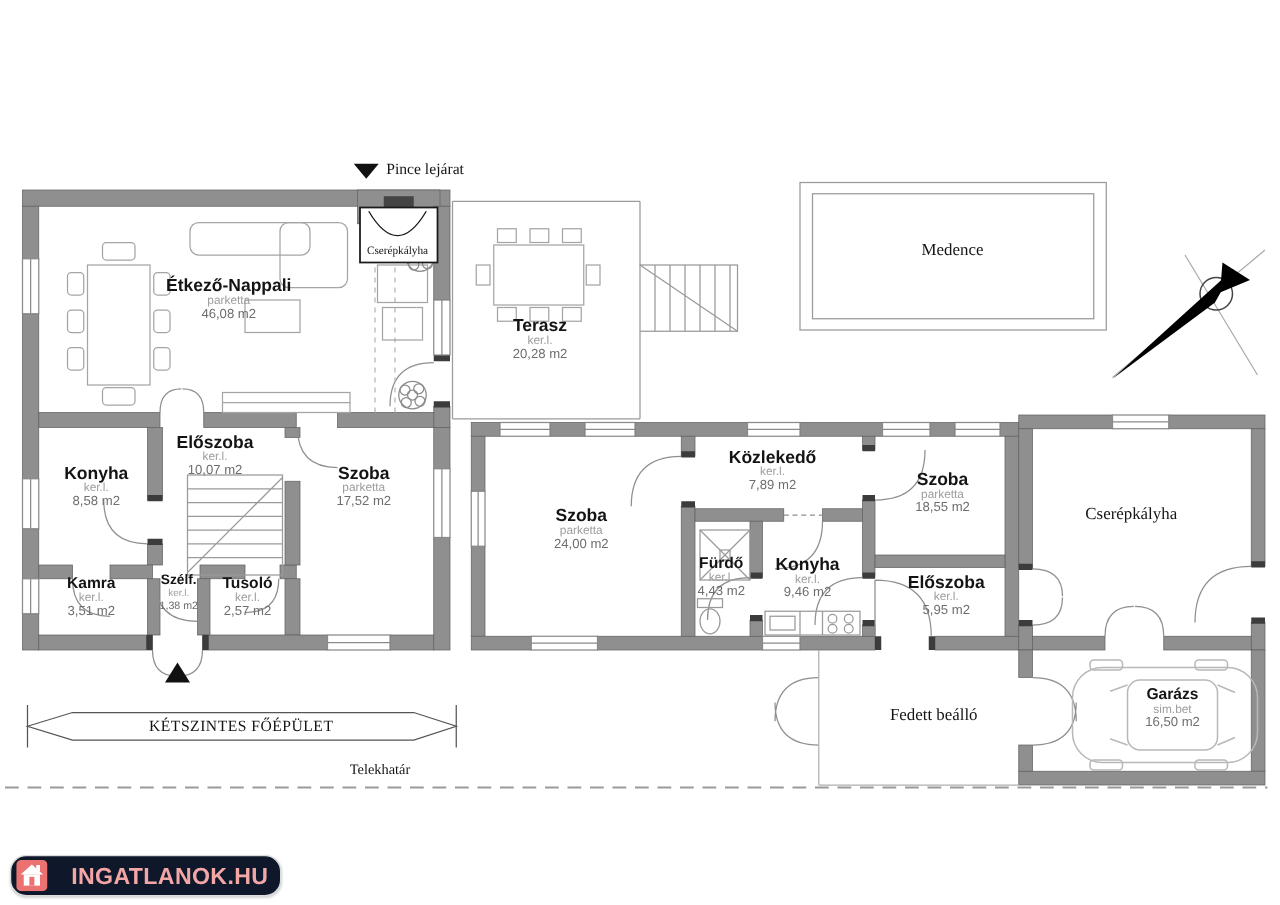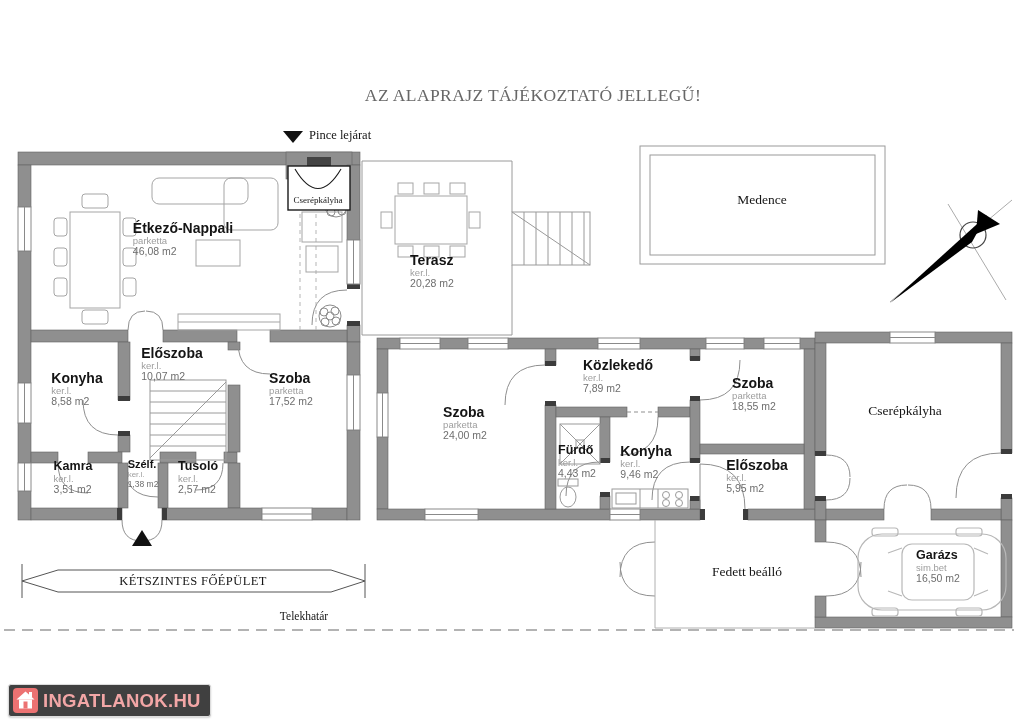--- a/index.html
+++ b/index.html
@@ -3,40 +3,40 @@
 <meta charset="utf-8">
 <style>
   *{margin:0;padding:0;box-sizing:border-box}
   html,body{background:#fff}
   .page{position:relative;width:1024px;height:724px;background:#fff;overflow:hidden;
         font-family:"Liberation Sans",sans-serif}
   .plan-svg{position:absolute;left:0;top:0}
   .title{position:absolute;left:533px;top:85px;transform:translateX(-50%);
          font-family:"Liberation Serif",serif;font-size:17.5px;color:#676767;
          letter-spacing:.4px;white-space:nowrap}
-  .room-label{position:absolute;transform:translateX(-50%);
+  .room-label{position:absolute;transform:translateX(-50%);text-align:center;
               line-height:1.08;white-space:nowrap}
   .rn{font-size:14px;font-weight:700;color:#141414}
   .rf{font-size:9.5px;color:#9d9d9d}
   .ra{font-size:10.5px;color:#6e6e6e}
   .md .rn{font-size:12.5px}
   .sm .rn{font-size:11px}.sm .rf{font-size:8px}.sm .ra{font-size:8.5px}
   .bg{background:rgba(255,255,255,.93);padding:0 3px}
   .serif-label{position:absolute;transform:translateX(-50%);
                font-family:"Liberation Serif",serif;font-size:13.5px;color:#151515;
                white-space:nowrap}
   .serif-label.tiny{font-size:9px}
   .banner-text{font-size:12.5px;letter-spacing:.4px}
   .telek{font-size:11.5px}
   .pince{position:absolute;left:283px;top:128px;display:flex;align-items:flex-end;gap:6px}
   .pince-tri{width:0;height:0;border-left:10px solid transparent;
              border-right:10px solid transparent;border-top:12px solid #111}
   .pince-text{font-family:"Liberation Serif",serif;font-size:12.5px;color:#151515;white-space:nowrap}
   .logo{position:absolute;left:8px;top:684px;height:33px;display:flex;align-items:center;
-        gap:5px;background:#404040;border:1px solid #dcdcdc;border-radius:3px;
+        gap:19px;background:#0f172a;border:1px solid #dcdcdc;border-radius:13px;
         padding:3px 9px 3px 4px;box-shadow:0 1px 2px rgba(0,0,0,.18)}
   .logo-text{font-size:18.5px;font-weight:700;color:#f2a6a6;letter-spacing:.3px;white-space:nowrap}
 </style>
 </head>
 <body>
 
 <div class="page">
 
   <svg class="plan-svg" width="1024" height="724" viewBox="0 0 1024 724">
 
@@ -294,21 +294,20 @@
     <path d="M655,520 V628 M655,628 H815" stroke="#b0b0b0" stroke-width="1" fill="none"></path>
 
     <g>
       <path d="M22,581 L58,570 H331 L365,581 L331,592 H58 Z" fill="#fff" stroke="#555" stroke-width="1"></path>
       <path d="M22,564 V598 M365,564 V598" stroke="#555" stroke-width="1"></path>
     </g>
 
     <path d="M4,630 H1014" stroke="#9a9a9a" stroke-width="1.5" stroke-dasharray="11,7" fill="none"></path>
   </svg>
 
-  <div class="title">AZ ALAPRAJZ TÁJÉKOZTATÓ JELLEGŰ!</div>
 
   <div class="pince">
     <div class="pince-tri"></div>
     <div class="pince-text">Pince lejárat</div>
   </div>
 
   <div class="room-label" style="left:183px;top:221px">
     <div class="rn">Étkező-Nappali</div>
     <div class="rf">parketta</div>
     <div class="ra">46,08 m2</div>

